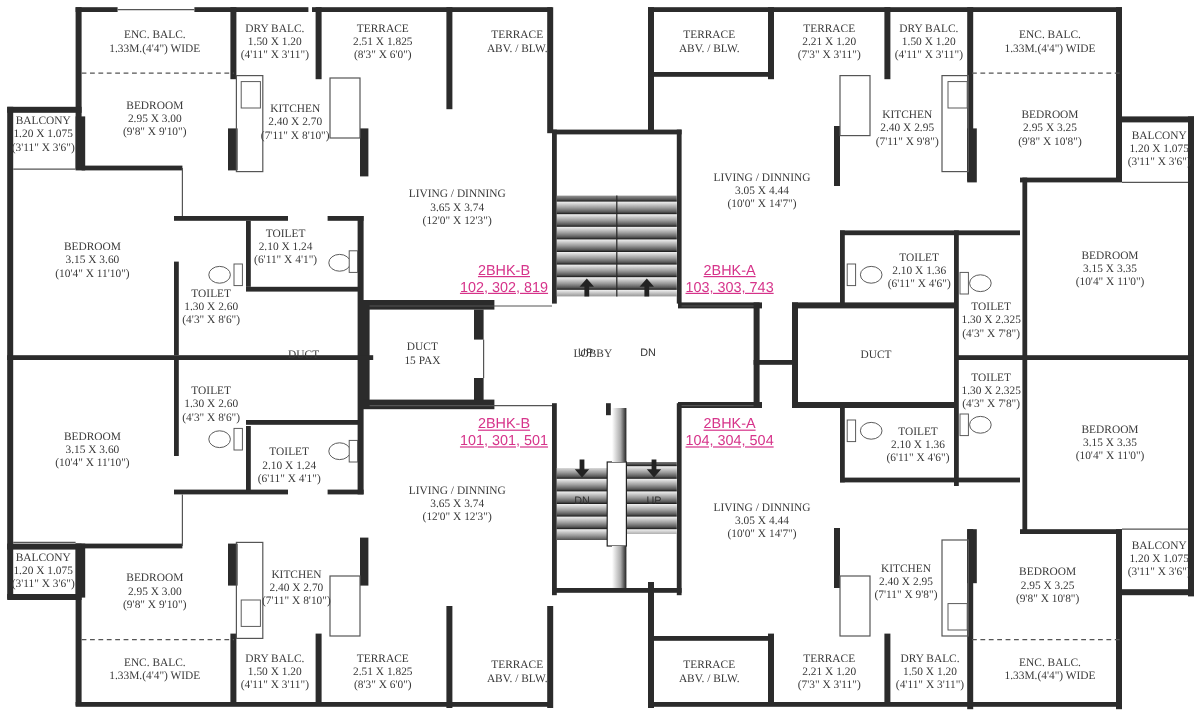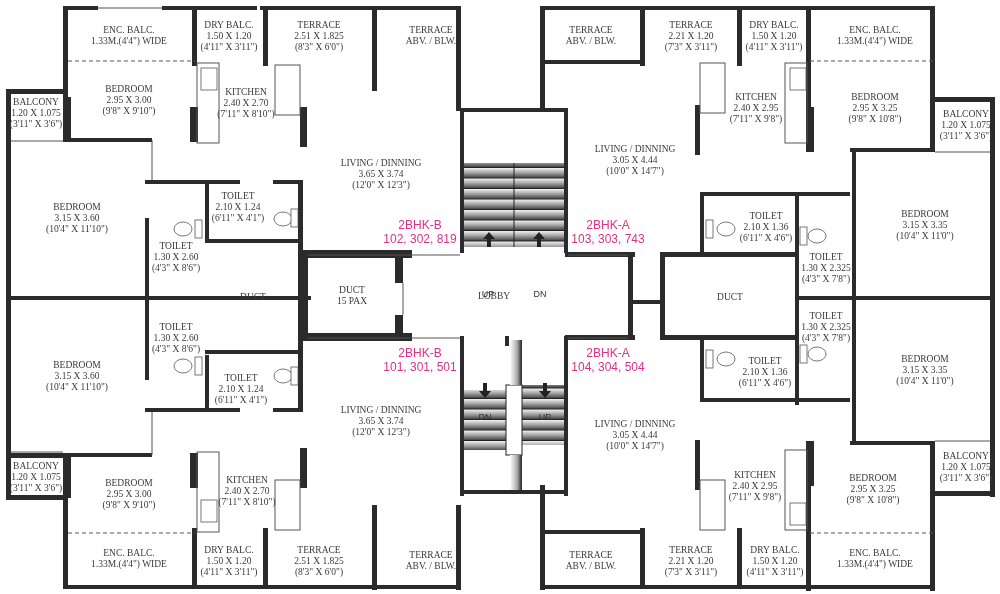--- a/index.html
+++ b/index.html
@@ -3,21 +3,21 @@
 <meta charset="utf-8">
 <style>
   html, body { margin:0; padding:0; background:#fff; }
   #plan { position:relative; width:1000px; height:594px; overflow:hidden; background:#fff;
           font-family:"Liberation Sans", sans-serif; color:#333; }
   svg.walls { position:absolute; left:0; top:0; }
   .lbl { position:absolute; transform:translate(-50%,-50%); text-align:center; font-size:9.5px;
          line-height:11px; white-space:nowrap; color:#3a3a3a;font-family:Liberation Serif, serif; }
   .lbl span { display:block; }
   .unit { position:absolute; transform:translate(-50%,-50%); text-align:center; font-size:12px;
-          line-height:14px; white-space:nowrap; color:#d6338a; }
+          line-height:14px; white-space:nowrap; color:#d6338a;text-decoration:underline; }
   .unit span { display:block; }
   .stair-lbl { position:absolute; transform:translate(-50%,-50%); font-size:9px; color:#333;margin-top:40px; }
 </style>
 </head>
 <body>
 
 <div id="plan">
 
   <svg class="walls" width="1000" height="594" viewBox="0 0 1000 594">
     <defs>

